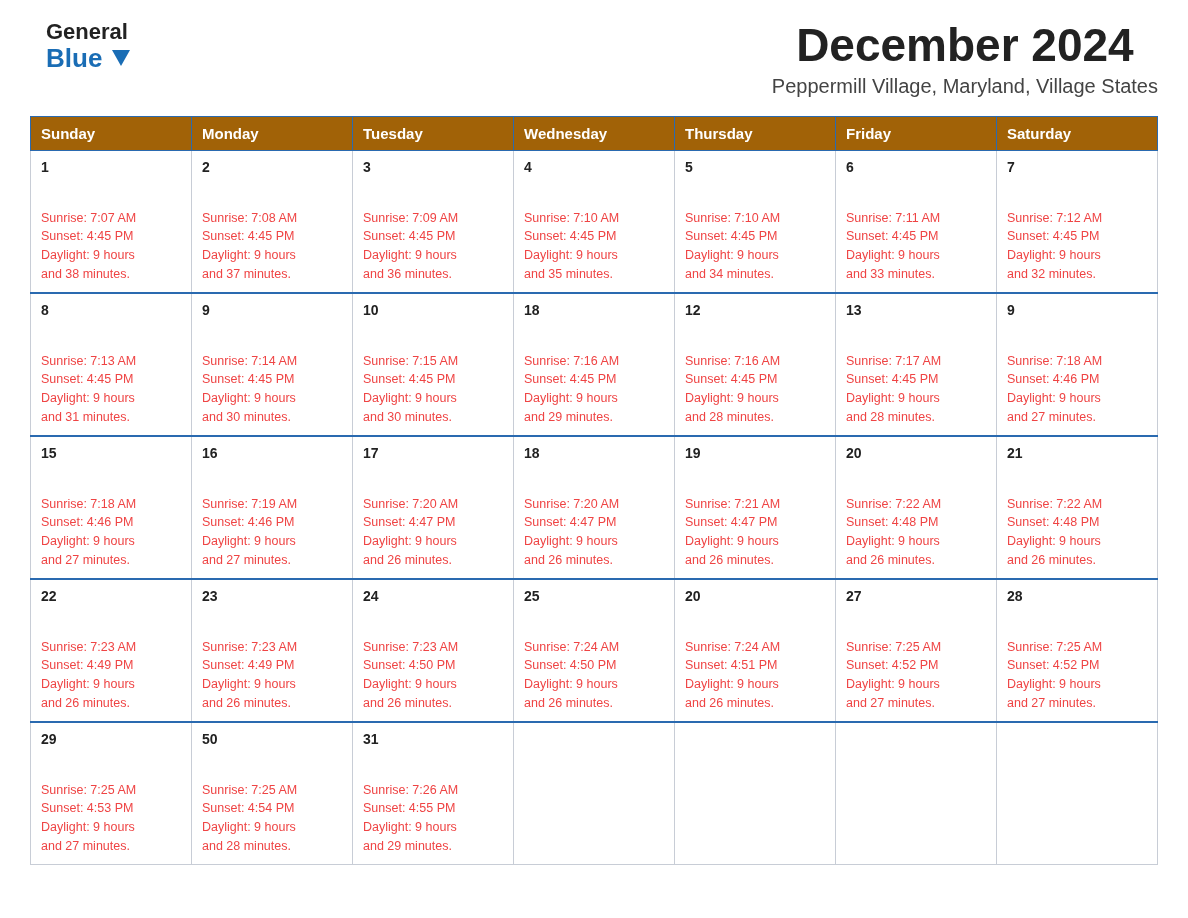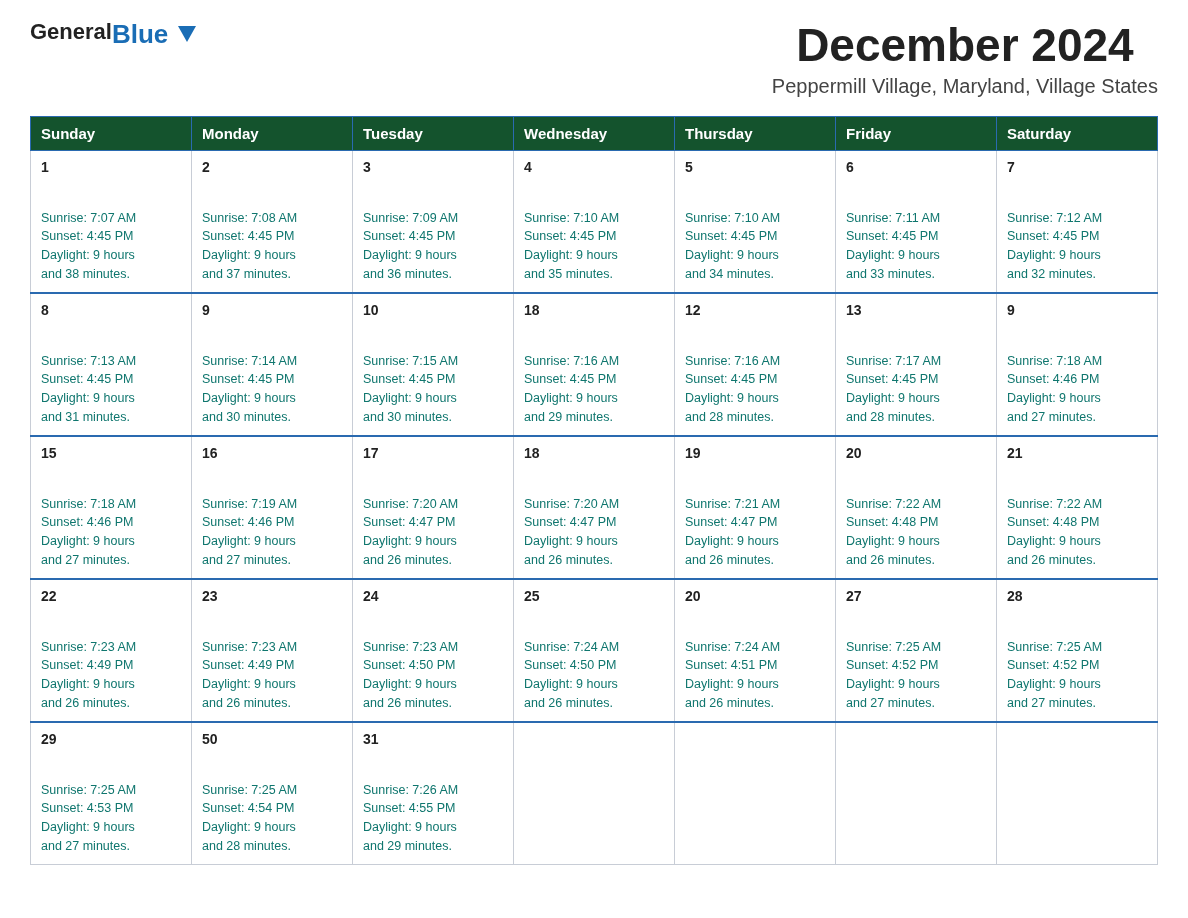--- a/index.html
+++ b/index.html
@@ -10,22 +10,23 @@
       color: #222;
     }
     .header {
       display: flex;
       justify-content: space-between;
       align-items: flex-start;
       margin-bottom: 18px;
     }
     .logo {
       display: flex;
-      flex-direction: row;
+      flex-direction: column;
       align-items: flex-start;
+      margin-left: 16px;
     }
     .logo-general {
       font-size: 22px;
       font-weight: bold;
       color: #222;
       letter-spacing: 0;
       line-height: 1.1;
     }
     .logo-blue {
       font-size: 26px;
@@ -58,21 +59,21 @@
       font-size: 20px;
       color: #444;
       margin-top: 4px;
     }
     .calendar {
       width: 100%;
       border-collapse: collapse;
       border: 1px solid #b0b8c8;
     }
     .calendar th {
-      background: #14532d;
+      background: #a16207;
       color: #fff;
       font-size: 15px;
       font-weight: 600;
       padding: 8px 10px;
       text-align: left;
       border: 1px solid #2a6ab0;
     }
     .calendar td {
       vertical-align: top;
       padding: 8px 10px;
@@ -86,21 +87,21 @@
       background: #fff;
     }
     .day-number {
       font-size: 14px;
       font-weight: bold;
       color: #222;
       margin-bottom: 4px;
     }
     .day-info {
       font-size: 12.5px;
-      color: #0f766e;
+      color: #ef4444;
       line-height: 1.5;
       margin-top: 34px;
     }
     .row-divider td {
       border-top: 2px solid #2a6ab0;
     }
   </style>
 </head>
 <body>
 

